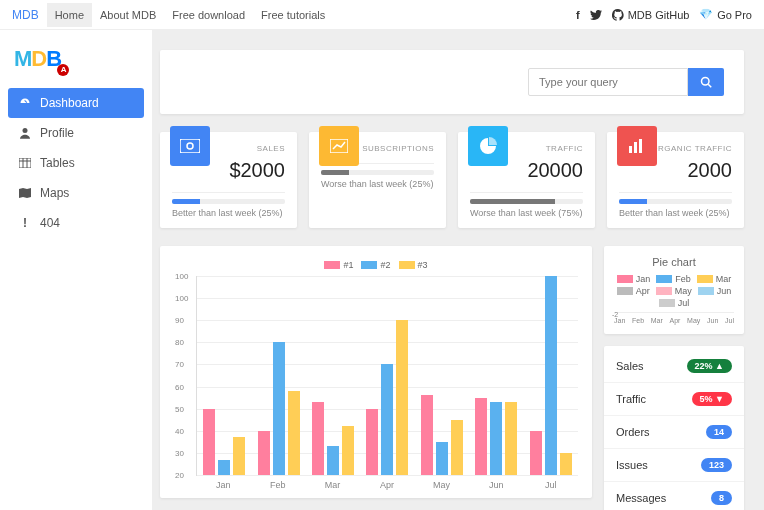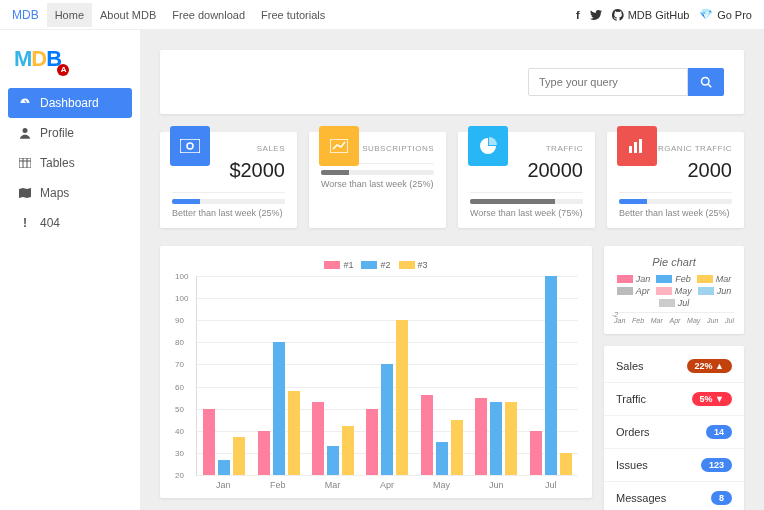--- a/index.html
+++ b/index.html
@@ -3,21 +3,21 @@
 <meta charset="utf-8">
 <style>
 * { box-sizing: border-box; margin: 0; padding: 0; }
 body { font-family: -apple-system, Helvetica, Arial, sans-serif; font-size: 12px; color: #333; background: #eee; }
 .topnav { position: fixed; top:0; left:0; right:0; height:30px; background:#fff; display:flex; align-items:center; padding:0 12px; z-index:10; border-bottom:1px solid #eee; }
 .topnav .brand { color:#4285f4; font-weight:500; margin-right:8px; font-size:12px;}
 .topnav a { color:#555; text-decoration:none; padding:6px 8px; font-size:11px; }
 .topnav a.active { background:#eee; }
 .topnav .right { margin-left:auto; display:flex; align-items:center; gap:10px; }
 .topnav .right span { font-size:11px; color:#333; display:flex; align-items:center; gap:4px;}
-.sidebar { position:fixed; top:30px; left:0; bottom:0; width:140px; background:#fff; padding:8px; }
+.sidebar { position:fixed; top:30px; left:0; bottom:0; width:152px; background:#fff; padding:8px; }
 .logo { font-weight:900; font-size:22px; letter-spacing:-1px; padding:8px 6px 16px; }
 .logo .m{color:#33b5e5;} .logo .d{color:#ffbb33;} .logo .b{color:#007bff; position:relative;}
 .logo .badge-a{ background:#cc0000; color:#fff; font-size:8px; border-radius:50%; width:12px; height:12px; display:inline-flex; align-items:center; justify-content:center; position:relative; top:6px; left:-4px;}
 .side-item { display:flex; align-items:center; gap:8px; padding:8px 10px; font-size:12px; color:#555; border-radius:3px; cursor:pointer;}
 .side-item.active { background:#4285f4; color:#fff; }
 .side-icon { width:14px; display:inline-flex; justify-content:center; }
 .content { margin-left:140px; margin-top:30px; padding:20px; }
 .card { background:#fff; border-radius:2px; box-shadow:0 1px 3px rgba(0,0,0,0.08); }
 .header-card { padding:18px 20px; display:flex; align-items:center; }
 .bc { font-size:15px; font-weight:500; }
@@ -31,21 +31,21 @@
 .stat-icon { width:40px; height:40px; border-radius:3px; display:flex; align-items:center; justify-content:center; position:absolute; top:-6px; left:10px; color:#fff; }
 .stat-label { text-align:right; font-size:8px; letter-spacing:0.5px; color:#999; text-transform:uppercase; }
 .stat-value { text-align:right; font-size:20px; font-weight:400; color:#222; margin-top:6px; }
 .stat hr { border:none; border-top:1px solid #eee; margin:10px 0 6px; }
 .progress { height:5px; background:#eee; border-radius:2px; overflow:hidden; }
 .progress-bar { height:100%; }
 .stat-note { font-size:9px; color:#888; margin-top:4px; }
 .charts-row { display:flex; gap:12px; margin-top:18px; align-items:flex-start;}
 .main-chart { flex:1; padding:14px 14px 8px; }
 .right-col { width:140px; display:flex; flex-direction:column; gap:12px; }
-.pie-card { padding:10px; font-size:10px;font-style:italic; }
+.pie-card { padding:10px; font-size:10px; }
 .pie-title { text-align:center; color:#666; margin-bottom:6px; font-size:11px;}
 .legend-chips { display:flex; flex-wrap:wrap; gap:2px 6px; justify-content:center; margin-bottom:4px;}
 .chip { display:flex; align-items:center; gap:3px; font-size:9px; color:#666; }
 .chip .sw { width:16px; height:8px; }
 .months-row { display:flex; justify-content:space-between; font-size:7px; color:#888; border-top:1px solid #eee; padding-top:4px; position:relative;}
 .months-row .neg { position:absolute; left:-2px; top:-2px; font-size:7px; color:#888;}
 .list-card { padding:4px 0; }
 .list-item { display:flex; align-items:center; justify-content:space-between; padding:9px 12px; font-size:11px; color:#333; border-bottom:1px solid #f2f2f2;}
 .list-item:last-child{border-bottom:none;}
 .pill { color:#fff; border-radius:10px; font-size:9px; padding:2px 8px; display:inline-flex; align-items:center; gap:3px; font-weight:600;}
@@ -54,21 +54,21 @@
 .ylab { position:absolute; left:-22px; font-size:8px; color:#888; transform:translateY(50%); }
 .grid { position:absolute; left:0; right:0; border-top:1px solid #eee; }
 .bars { position:absolute; left:0; right:0; bottom:0; top:0; display:flex; }
 .group { flex:1; display:flex; align-items:flex-end; justify-content:center; gap:3px; padding:0 6px;}
 .bar { width:12px; }
 .xlabels { display:flex; margin-left:22px; }
 .xlabels span { flex:1; text-align:center; font-size:9px; color:#888; padding-top:4px;}
 .c1{background:#ff7f9e;} .c2{background:#5ab1ef;} .c3{background:#ffce56;}
 .blue{background:#4285f4;} .orange{background:#fdb933;} .cyan{background:#29b6f6;} .red{background:#ef5350;}
 .pb-blue{background:#4285f4;} .pb-grey{background:#777;}
-.badge-green{background:#c2410c;} .badge-red{background:#ff3547;} .badge-blue{background:#4285f4;}
+.badge-green{background:#15803d;} .badge-red{background:#ff3547;} .badge-blue{background:#4285f4;}
 svg { display:block; }
 </style>
 </head>
 <body>
 
 <div class="topnav">
   <span class="brand">MDB</span>
   <span id="topnav-items"><a href="#" class="active">Home</a><a href="#">About MDB</a><a href="#">Free download</a><a href="#">Free tutorials</a></span>
   <div class="right">
     <span>

